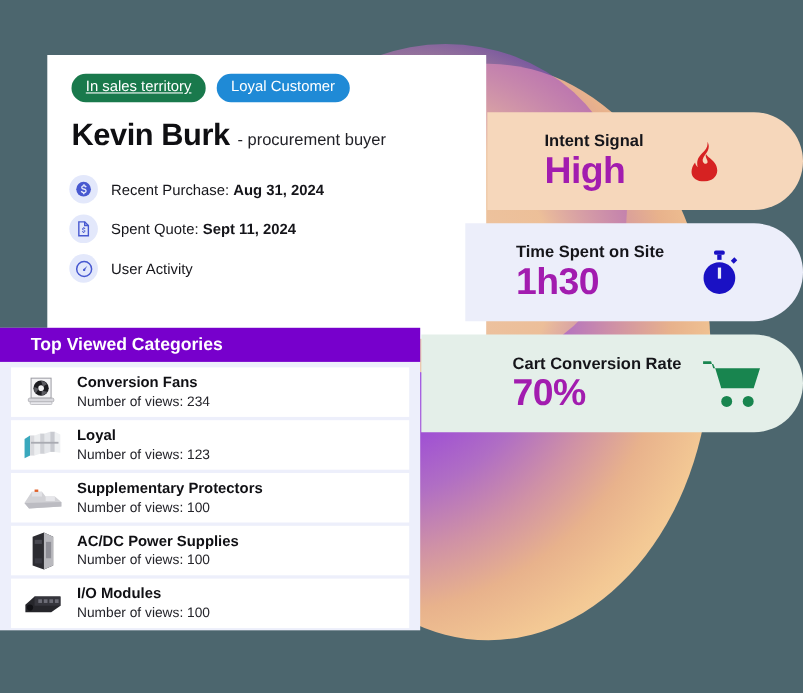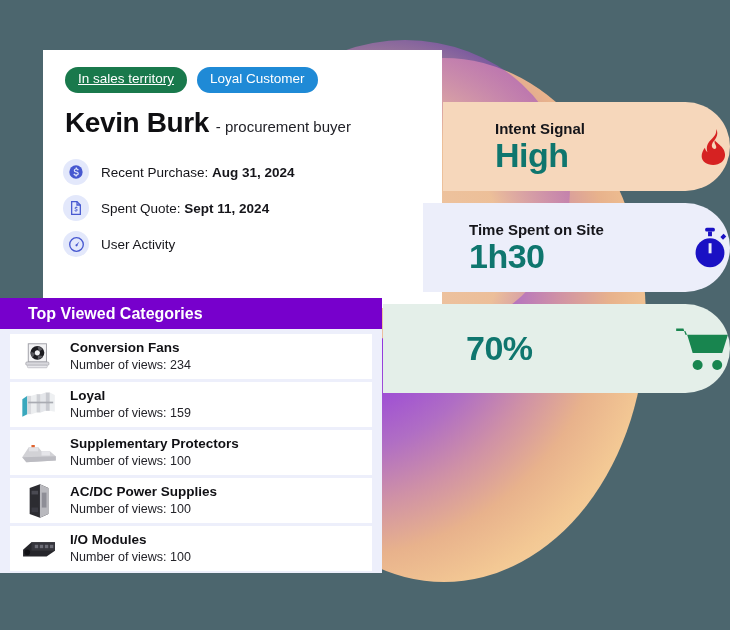--- a/index.html
+++ b/index.html
@@ -115,25 +115,24 @@
   .cat-name { font-size: 13.5px; font-weight: bold; color: #101014; line-height: 1.25; }
   .cat-views { font-size: 12.5px; color: #24242a; line-height: 1.3; }
 
   
   .stat {
     position: absolute;
     height: 89px;
     border-radius: 0 999px 999px 0;
     display: flex; align-items: center;
     z-index: 8;
-    justify-content: space-between;
   }
   .stat .txt { display: flex; flex-direction: column; justify-content: center; }
   .stat-label { font-size: 15px; font-weight: bold; color: #15151a; line-height: 1.2; }
-  .stat-value { font-size: 34px; font-weight: bold; color: #0f766e; line-height: 1.05; letter-spacing: -0.5px; }
+  .stat-value { font-size: 34px; font-weight: bold; color: #a21caf; line-height: 1.05; letter-spacing: -0.5px; }
   .stat-icon { display: flex; align-items: center; justify-content: center; }
 
   #stat-intent { left: 443px; top: 102px; width: 287px; padding-left: 52px; background: #f6d7bb; }
   #stat-time   { left: 423px; top: 203px; width: 307px; padding-left: 46px; background: #eceefa; }
   #stat-cart   { left: 383px; top: 304px; width: 347px; padding-left: 83px; background: #e4efe9; }
 
   #stat-intent .stat-icon { margin-left: 40px; }
   #stat-time .stat-icon   { margin-left: 30px; }
   #stat-cart .stat-icon   { margin-left: 20px; }
 </style>
@@ -236,21 +235,21 @@
             <polygon points="15,6 21,4 21,26 15,28" fill="#eceef0"></polygon>
             <rect x="21" y="4" width="5" height="22" fill="#cfd1d6"></rect>
             <polygon points="26,4 32,2 32,24 26,26" fill="#e4e6ea"></polygon>
             <rect x="32" y="2" width="5" height="22" fill="#c8cad0"></rect>
             <polygon points="37,2 43,5 43,25 37,24" fill="#eef0f2"></polygon>
             <rect x="11" y="13" width="30" height="2" fill="#a9abb2"></rect>
           </svg>
         </span>
         <span class="cat-meta">
           <span class="cat-name">Loyal</span>
-          <span class="cat-views">Number of views: 159</span>
+          <span class="cat-views">Number of views: 123</span>
         </span>
       </div>
 
       <div class="cat-row">
         <span class="cat-thumb">
           <svg width="42" height="28" viewBox="0 0 50 30">
             <polygon points="5,20 13,8 24,8 28,13 38,13 45,19 45,24 10,26" fill="#d2d2d6"></polygon>
             <polygon points="13,8 24,8 24,13 13,13" fill="#e2e2e6"></polygon>
             <polygon points="28,13 38,13 38,18 28,18" fill="#e6e6ea"></polygon>
             <rect x="16" y="5.5" width="4" height="2.6" fill="#e0622c"></rect>
@@ -323,20 +322,21 @@
         <rect x="12.6" y="3.2" width="2.8" height="3.4"></rect>
         <path d="M21.4 7.2l2.3-2.3 1.9 1.9-2.3 2.3z"></path>
         <circle cx="14" cy="18.4" r="10.3"></circle>
         <rect x="13" y="11.6" width="2.1" height="7.2" fill="#eceefa"></rect>
       </svg>
     </span>
   </div>
 
   <div class="stat" id="stat-cart">
     <span class="txt">
+      <span class="stat-label">Cart Conversion Rate</span>
       <span class="stat-value">70%</span>
     </span>
     <span class="stat-icon">
       <svg width="54" height="46" viewBox="0 0 28 24" fill="#18854f">
         <path d="M0 1.3h3.8l1 3.3H27l-3 9.5H8.6L7.7 11 5.9 5.1 4.8 2.6H0V1.3z"></path>
         <circle cx="11.2" cy="20.3" r="2.6"></circle>
         <circle cx="21.4" cy="20.3" r="2.6"></circle>
       </svg>
     </span>
   </div>

